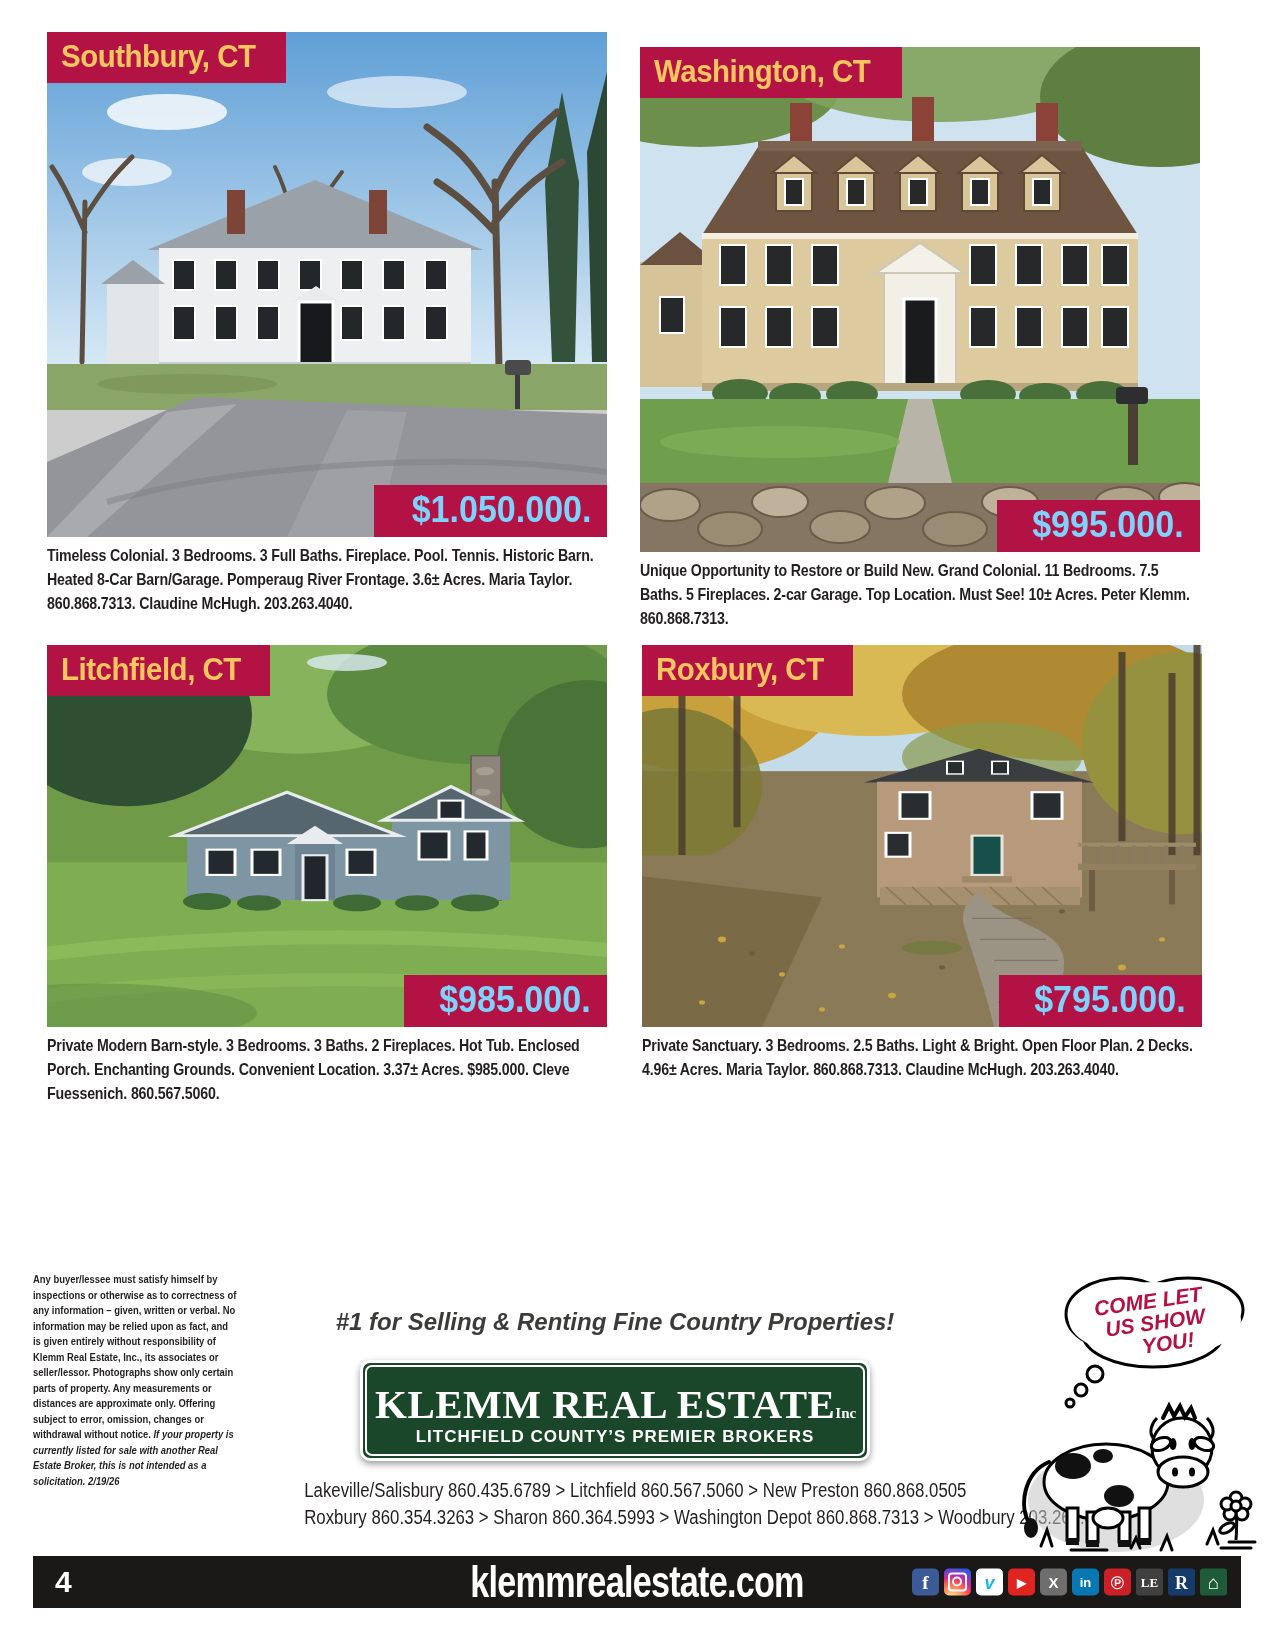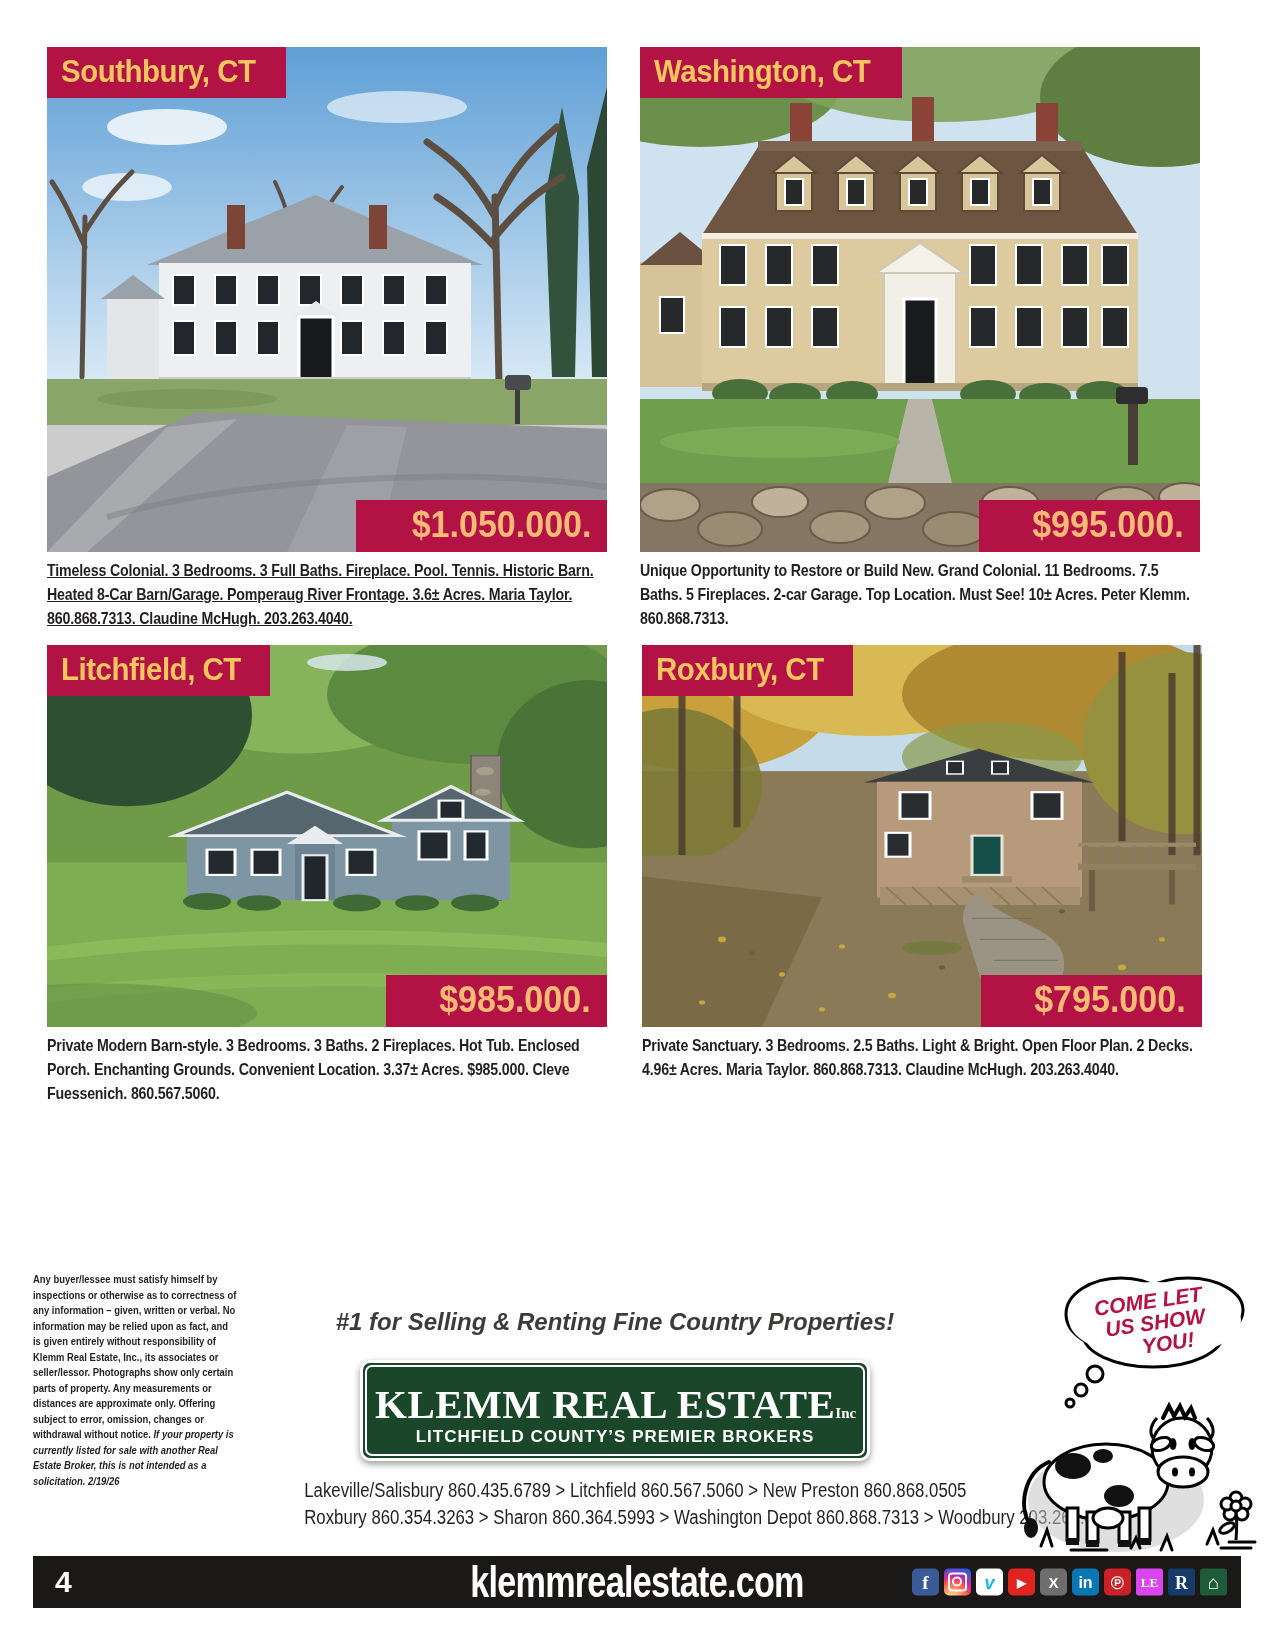--- a/index.html
+++ b/index.html
@@ -1,31 +1,31 @@
 <!DOCTYPE html>
 <html><head>
 <meta charset="utf-8">
 <style>
   html,body{margin:0;padding:0;background:#fff;}
   #page{position:relative;width:1275px;height:1650px;background:#fff;overflow:hidden;
         font-family:"Liberation Sans", sans-serif;color:#231f20;}
   .listing{position:absolute;width:560px;}
-  #listing-0{left:47px;top:47px;text-decoration:underline;}
+  #listing-0{left:47px;top:32px;}
   #listing-1{left:640px;top:47px;}
   #listing-2{left:47px;top:645px;}
   #listing-3{left:628px;top:645px;margin-left:14px;}
   .photo{position:relative;width:560px;overflow:hidden;background:#ccc;}
   .photo.h1{height:505px;}
   .photo.h2{height:382px;}
   .scene{position:absolute;left:0;top:0;width:100%;height:100%;display:block;}
   .town-banner{position:absolute;top:0;left:0;background:#b31245;color:#f9c55e;
     font-weight:700;font-size:31px;line-height:1;padding:9px 20px 11px 14px;white-space:nowrap;}
   .town-banner .cond{display:inline-block;transform:scaleX(.95);transform-origin:0 50%;letter-spacing:-.5px;}
-  .price-banner{position:absolute;bottom:0;right:0;background:#b31245;color:#fdba74;
-    font-weight:700;font-size:37px;line-height:1;padding:6px 16px 9px 40px;white-space:nowrap;}
+  .price-banner{position:absolute;bottom:0;right:0;background:#b31245;color:#7dd3fc;
+    font-weight:700;font-size:37px;line-height:1;padding:6px 16px 9px 22px;white-space:nowrap;}
   .price-banner .cond{display:inline-block;transform:scaleX(.92);transform-origin:100% 50%;}
   .desc{margin-top:7px;font-size:16.5px;font-weight:700;line-height:1.45;letter-spacing:-.2px;
     width:651px;transform:scaleX(.86);transform-origin:0 0;}
   
   .disclaimer{position:absolute;left:33px;top:1272px;width:250px;transform:scaleX(.82);
     transform-origin:0 0;font-size:11.5px;font-weight:700;line-height:1.35;}
   .disclaimer .ital{font-style:italic;}
   .center-col{position:absolute;left:245px;top:1280px;width:740px;text-align:center;}
   .tagline{font-size:24px;font-style:italic;font-weight:700;color:#3b3b3a;margin-top:28px;}
   .logo-sign{margin:24px auto 0;width:500px;background:#1a4729;border:3px solid #ffffff;
@@ -51,23 +51,23 @@
   .social{position:absolute;right:14px;top:50%;transform:translateY(-50%);display:flex;gap:5px;}
   .icon{width:27px;height:27px;border-radius:5px;display:flex;align-items:center;justify-content:center;
     color:#fff;font-weight:700;font-size:16px;line-height:1;}
   .ic-fb{background:#3a5a98;font-family:"Liberation Serif", serif;font-size:19px;}
   .ic-ig{background:radial-gradient(circle at 30% 110%, #fdf497 0%, #fd5949 45%, #d6249f 60%, #285AEB 90%);position:relative;}
   .ig-cam{width:15px;height:15px;border:2px solid #fff;border-radius:4px;position:relative;}
   .ig-lens{width:6px;height:6px;border:2px solid #fff;border-radius:50%;position:absolute;top:1.5px;left:1.5px;}
   .ic-vm{background:#fff;color:#1ab7ea;font-style:italic;font-size:18px;}
   .ic-yt{background:#e02521;font-size:12px;}
   .ic-x{background:#6e6e6e;font-size:15px;}
-  .ic-li{background:#0a77b5;font-size:16px;}
+  .ic-li{background:#0a77b5;font-size:13px;}
   .ic-pin{background:#cb2027;font-size:18px;}
-  .ic-le{background:#d946ef;font-family:"Liberation Serif", serif;font-size:13px;border-radius:3px;}
+  .ic-le{background:#404040;font-family:"Liberation Serif", serif;font-size:13px;border-radius:3px;}
   .ic-r{background:#163b6b;font-family:"Liberation Serif", serif;font-size:18px;border-radius:3px;}
   .ic-eh{background:#1e5b38;font-size:19px;border-radius:3px;}
 </style>
 </head>
 <body>
 
 <div id="page">
 
   <div class="listing" id="listing-0">
     <div class="photo h1">

